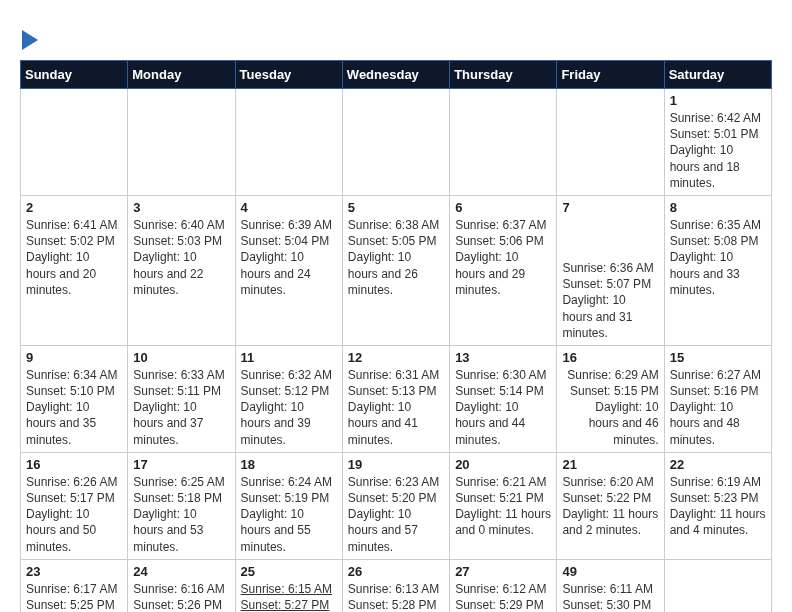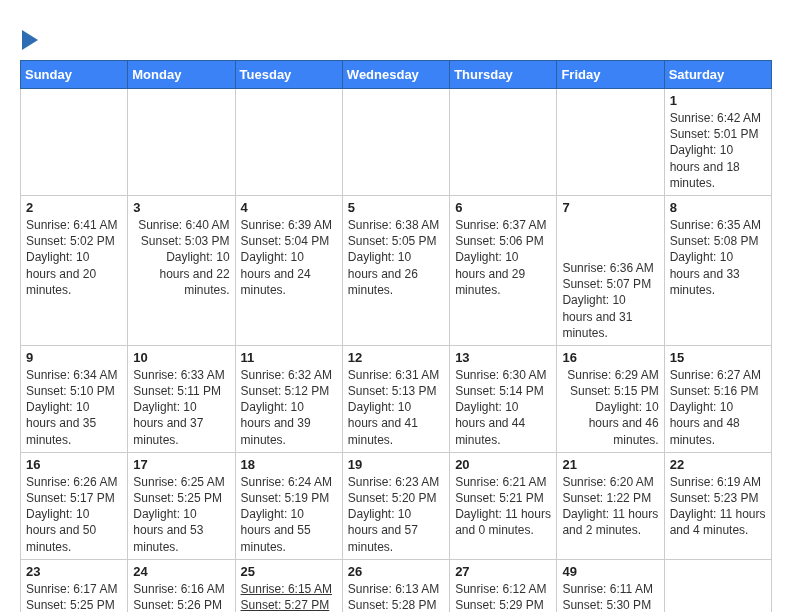--- a/index.html
+++ b/index.html
@@ -48,21 +48,21 @@
     .location-title {
       font-size: 16px;
       color: #444;
     }
     .calendar {
       width: 100%;
       border-collapse: collapse;
       border: 1px solid #ccc;
     }
     .calendar th {
-      background: #3b82f6;
+      background: #0f172a;
       color: #fff;
       font-size: 13px;
       font-weight: bold;
       padding: 6px 4px;
       text-align: left;
       border: 1px solid #2a5fa0;
     }
     .calendar td {
       border: 1px solid #ccc;
       vertical-align: top;
@@ -137,21 +137,21 @@
       </tr>
       <tr>
         <td>
           <span class="day-number">2</span>
           <div class="day-info" style="white-space: pre-line;">Sunrise: 6:41 AM
 Sunset: 5:02 PM
 Daylight: 10 hours and 20 minutes.</div>
         </td>
         <td>
           <span class="day-number">3</span>
-          <div class="day-info" style="white-space: pre-line; text-align: right;">Sunrise: 6:40 AM
+          <div class="day-info" style="white-space: pre-line;">Sunrise: 6:40 AM
 Sunset: 5:03 PM
 Daylight: 10 hours and 22 minutes.</div>
         </td>
         <td>
           <span class="day-number">4</span>
           <div class="day-info" style="white-space: pre-line;">Sunrise: 6:39 AM
 Sunset: 5:04 PM
 Daylight: 10 hours and 24 minutes.</div>
         </td>
         <td>
@@ -226,21 +226,21 @@
       <tr>
         <td>
           <span class="day-number">16</span>
           <div class="day-info" style="white-space: pre-line;">Sunrise: 6:26 AM
 Sunset: 5:17 PM
 Daylight: 10 hours and 50 minutes.</div>
         </td>
         <td>
           <span class="day-number">17</span>
           <div class="day-info" style="white-space: pre-line;">Sunrise: 6:25 AM
-Sunset: 5:25 PM
+Sunset: 5:18 PM
 Daylight: 10 hours and 53 minutes.</div>
         </td>
         <td>
           <span class="day-number">18</span>
           <div class="day-info" style="white-space: pre-line;">Sunrise: 6:24 AM
 Sunset: 5:19 PM
 Daylight: 10 hours and 55 minutes.</div>
         </td>
         <td>
           <span class="day-number">19</span>
@@ -250,21 +250,21 @@
         </td>
         <td>
           <span class="day-number">20</span>
           <div class="day-info" style="white-space: pre-line;">Sunrise: 6:21 AM
 Sunset: 5:21 PM
 Daylight: 11 hours and 0 minutes.</div>
         </td>
         <td>
           <span class="day-number">21</span>
           <div class="day-info" style="white-space: pre-line;">Sunrise: 6:20 AM
-Sunset: 1:22 PM
+Sunset: 5:22 PM
 Daylight: 11 hours and 2 minutes.</div>
         </td>
         <td>
           <span class="day-number">22</span>
           <div class="day-info" style="white-space: pre-line;">Sunrise: 6:19 AM
 Sunset: 5:23 PM
 Daylight: 11 hours and 4 minutes.</div>
         </td>
       </tr>
       <tr>

